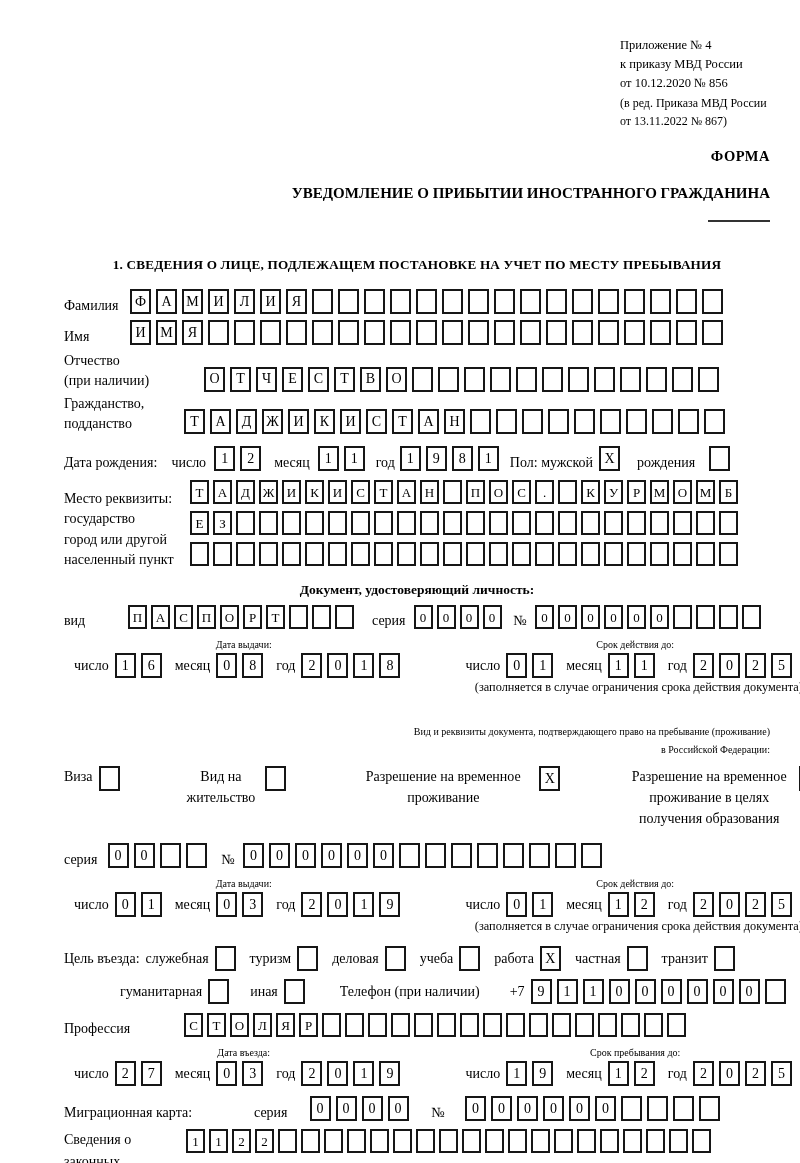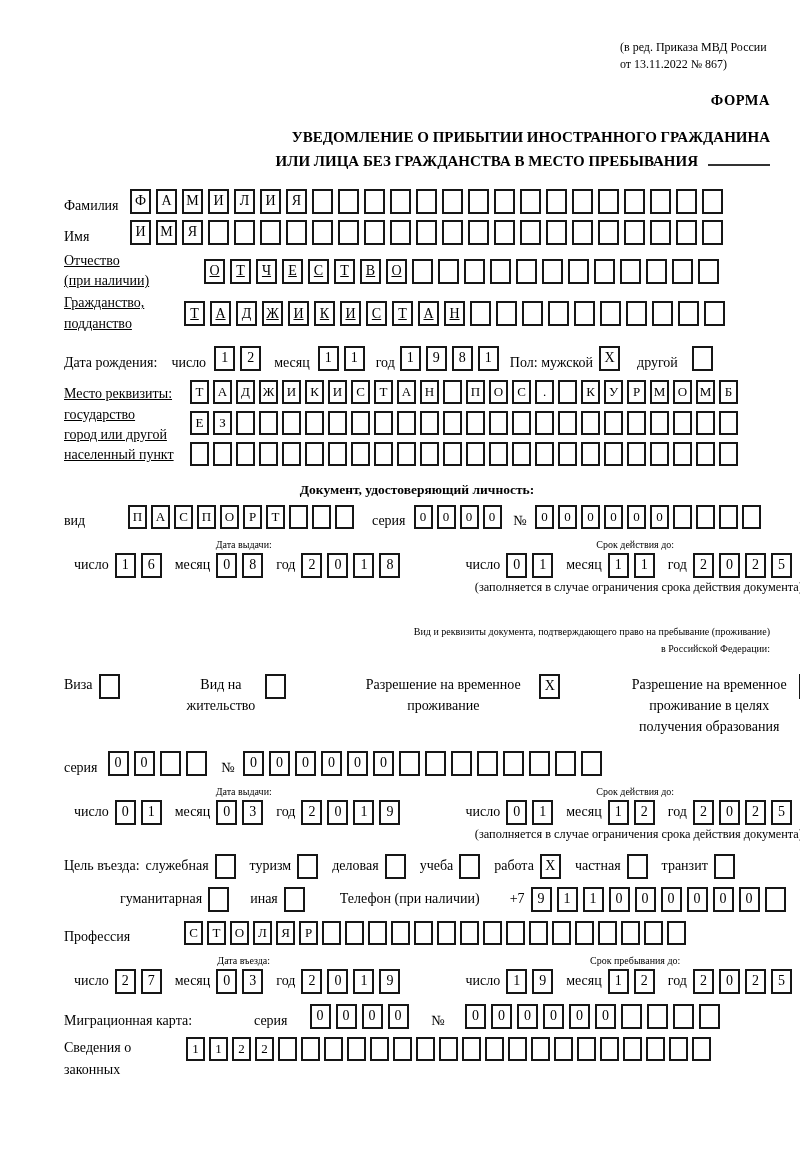--- a/index.html
+++ b/index.html
@@ -16,21 +16,21 @@
   .req-block { margin-left:556px; font-size:12.5px; line-height:1.5; }
   .req-note { margin-left:556px; font-size:12px; line-height:1.45; margin-top:3px; }
   .form-label { text-align:right; font-weight:bold; font-size:14.5px; margin-top:18px; letter-spacing:0.5px; }
 
   .title { text-align:right; font-weight:bold; font-size:15px; line-height:1.6; margin-top:16px; }
   .tline { display:inline-block; width:62px; border-bottom:2px solid #333; margin-left:10px; height:14px; }
 
   .section-h { text-align:center; font-weight:bold; font-size:13.2px; margin-top:28px; letter-spacing:0.2px; }
 
   .row { display:flex; align-items:flex-end; margin-top:6px; }
-  .row.start { align-items:center;text-decoration:underline; }
+  .row.start { align-items:flex-end; }
   .boxes { display:inline-flex; flex-wrap:nowrap; }
   .box {
     display:inline-flex; align-items:center; justify-content:center;
     width:21px; height:25px; border:2px solid #161616;
     margin-right:5px; font-size:14px; line-height:1; background:#fff;
   }
   .box.sm { width:19px; height:24px; margin-right:4px; font-size:13px; }
 
   .lbl { white-space:nowrap; }
   .lbl2 { line-height:1.45; }
@@ -45,49 +45,55 @@
   .dgroups { display:flex; margin-top:10px; }
   .dgroup { }
   .dgroup-h { text-align:center; font-size:10px; margin-bottom:3px; }
   .dline { display:flex; align-items:center; }
   .dline .lbl { margin-right:6px; }
   .dline .boxes { margin-right:8px; }
   .note-r { text-align:right; font-size:12.3px; margin-top:2px; padding-right:2px; }
 
   .intro { margin-top:28px; line-height:1.75; font-size:10px;text-align:right; }
 
-  .optrow { display:flex; align-items:flex-start; margin-top:16px;gap:40px; }
+  .optrow { display:flex; align-items:flex-start; margin-top:8px;gap:40px; }
   .opt { display:flex; align-items:flex-start; }
   .opt .olabel { text-align:center; line-height:1.5; }
   .opt .boxes { margin-left:10px; margin-top:0; }
 
   .purpose-row { display:flex; align-items:center; margin-top:12px; }
   .purpose-row .lbl { margin-right:6px; }
   .purpose-row .boxes { margin-right:9px; }
 
   .rep-wrap { display:flex; margin-top:8px; align-items:flex-start; }
   .rep-labels { width:122px; flex:none; line-height:1.55; font-size:14px; }
   .rep-rows .boxes { display:flex; margin-bottom:7px; }
 </style>
 </head>
 <body>
 
 <div class="page">
 
+  <div class="req-block">
+    <div>Приложение № 4</div>
+    <div>к приказу МВД России</div>
+    <div>от 10.12.2020 № 856</div>
+  </div>
   <div class="req-note">
     <div>(в ред. Приказа МВД России</div>
     <div>от 13.11.2022 № 867)</div>
   </div>
   <div class="form-label">ФОРМА</div>
 
   <div class="title">
     <div>УВЕДОМЛЕНИЕ О ПРИБЫТИИ ИНОСТРАННОГО ГРАЖДАНИНА</div>
-    <div><span>ИЛИ ЛИЦА БЕЗ ГРАЖДАНСТВА В МЕСТО ПРЕБЫВАНИЯ</span><span class="tline"></span></div>
-  </div>
-
+    <div><span class="tline"></span></div>
+  </div>
+
+  <div class="section-h">1. СВЕДЕНИЯ О ЛИЦЕ, ПОДЛЕЖАЩЕМ ПОСТАНОВКЕ НА УЧЕТ ПО МЕСТУ ПРЕБЫВАНИЯ</div>
 
   <div class="row" style="margin-top:16px;">
     <span class="lbl w65">Фамилия</span>
     <span class="boxes">
         <span class="box">Ф</span>
         <span class="box">А</span>
         <span class="box">М</span>
         <span class="box">И</span>
         <span class="box">Л</span>
         <span class="box">И</span>
@@ -215,21 +221,21 @@
     <span class="boxes" style="margin-right:6px;">
         <span class="box">1</span>
         <span class="box">9</span>
         <span class="box">8</span>
         <span class="box">1</span>
       </span>
     <span class="lbl" style="margin-right:6px;">Пол: мужской</span>
     <span class="boxes" style="margin-right:12px;">
         <span class="box">X</span>
       </span>
-    <span class="lbl" style="margin-right:14px;">другой</span>
+    <span class="lbl" style="margin-right:14px;">рождения</span>
     <span class="boxes">
         <span class="box"></span>
       </span>
   </div>
 
   <div class="row start" style="margin-top:9px;">
     <span class="lbl2 w125">
       <div>Место реквизиты:</div>
       <div>государство</div>
       <div>город или другой</div>

